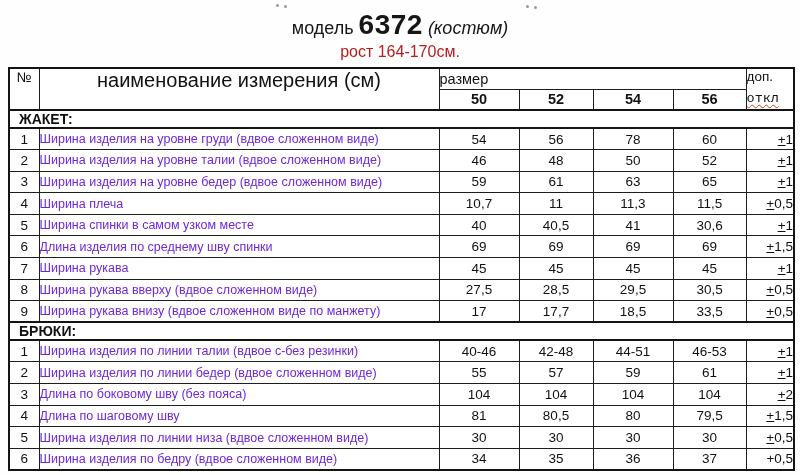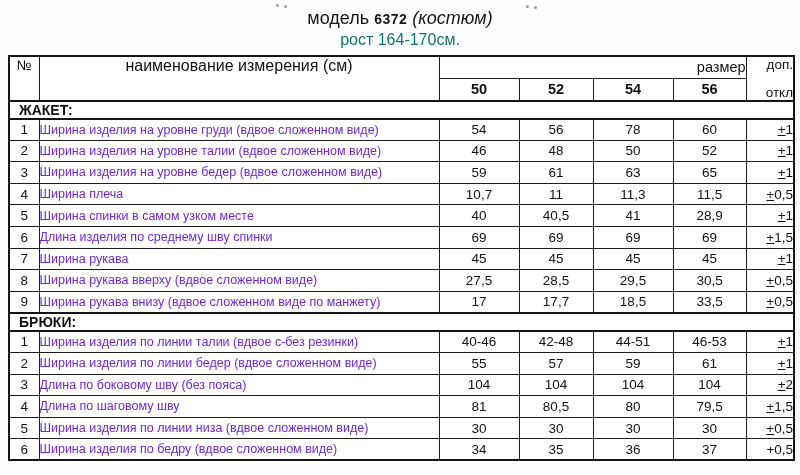--- a/index.html
+++ b/index.html
@@ -9,51 +9,52 @@
     background: #fefefe;
     font-family: "Liberation Sans", "DejaVu Sans", sans-serif;
     color: #111;
     overflow: hidden;
     position: relative;
   }
   .speck { position: absolute; width: 3px; height: 3px; border-radius: 50%; background: #9a9a9a; }
 
   .title-block { text-align: center; padding-top: 7px; line-height: 1.25; }
   .title-line1 { font-size: 18px; color: #161616; }
-  .model-number { font-size: 14px; font-weight: 700; letter-spacing: 0.5px; }
+  .model-number { font-size: 28px; font-weight: 700; letter-spacing: 0.5px; }
   .title-suffix { font-style: italic; }
-  .subtitle { text-align: center; font-size: 16px; color: #0f766e; margin-top: 1px; margin-bottom: 6px; }
+  .subtitle { text-align: center; font-size: 16px; color: #b91c1c; margin-top: 1px; margin-bottom: 6px; }
 
   table.meas {
     border-collapse: collapse;
     table-layout: fixed;
     margin-left: 8px;
     width: 785px;
     background: #fff;
   }
   table.meas th, table.meas td {
     border: 1px solid #1d1d1d;
     padding: 0;
     overflow: hidden;
     white-space: nowrap;
   }
   table.meas { border: 2px solid #141414; }
 
   thead tr { height: 21px; }
   .th-num { font-size: 14px; font-weight: 400; text-align: center; vertical-align: top; padding-top: 2px; }
-  .th-name { font-size: 16px; font-weight: 400; text-align: center; vertical-align: top; padding-top: 2px; }
-  .th-size { font-size: 14.5px; font-weight: 400; text-align: right; vertical-align: middle; }
+  .th-name { font-size: 20px; font-weight: 400; text-align: center; vertical-align: top; padding-top: 2px; }
+  .th-size { font-size: 14.5px; font-weight: 400; text-align: left; vertical-align: middle; }
   .th-sizeval { font-size: 14.5px; font-weight: 700; text-align: center; border-bottom: 2px solid #141414 !important; }
-  .th-dev { font-size: 13.5px; font-weight: 400; text-align: right; vertical-align: top; padding: 2px 0 0 4px; }
+  .th-dev { font-size: 13.5px; font-weight: 400; text-align: left; vertical-align: top; padding: 2px 0 0 4px; }
   .th-dev .dev1 { display: block; }
   .th-dev .dev2 {
-    display: block; margin-top: 13px;
+    display: block; margin-top: 7px;
     text-decoration: underline wavy #d33a2c;
     text-decoration-thickness: 1px;
     text-underline-offset: 2px;
+    font-family: Liberation Mono, monospace;
   }
 
   tr.section-row { height: 16px; border-radius: 8px; }
   tr.section-row td {
     border-top: 2px solid #141414;
     border-bottom: 2px solid #141414;
     text-align: left; padding-left: 9px;
     font-size: 14px; font-weight: 700;
   }
   tr.data-row { height: 21.6px; }
@@ -147,21 +148,21 @@
     <td class="c-val">11,5</td>
     <td class="c-dev u">+0,5</td>
   </tr>
 
   <tr class="data-row">
     <td class="c-num">5</td>
     <td class="c-name">Ширина спинки в самом узком месте</td>
     <td class="c-val">40</td>
     <td class="c-val">40,5</td>
     <td class="c-val">41</td>
-    <td class="c-val">28,9</td>
+    <td class="c-val">30,6</td>
     <td class="c-dev u">+1</td>
   </tr>
 
   <tr class="data-row">
     <td class="c-num">6</td>
     <td class="c-name">Длина изделия по среднему шву спинки</td>
     <td class="c-val">69</td>
     <td class="c-val">69</td>
     <td class="c-val">69</td>
     <td class="c-val">69</td>

